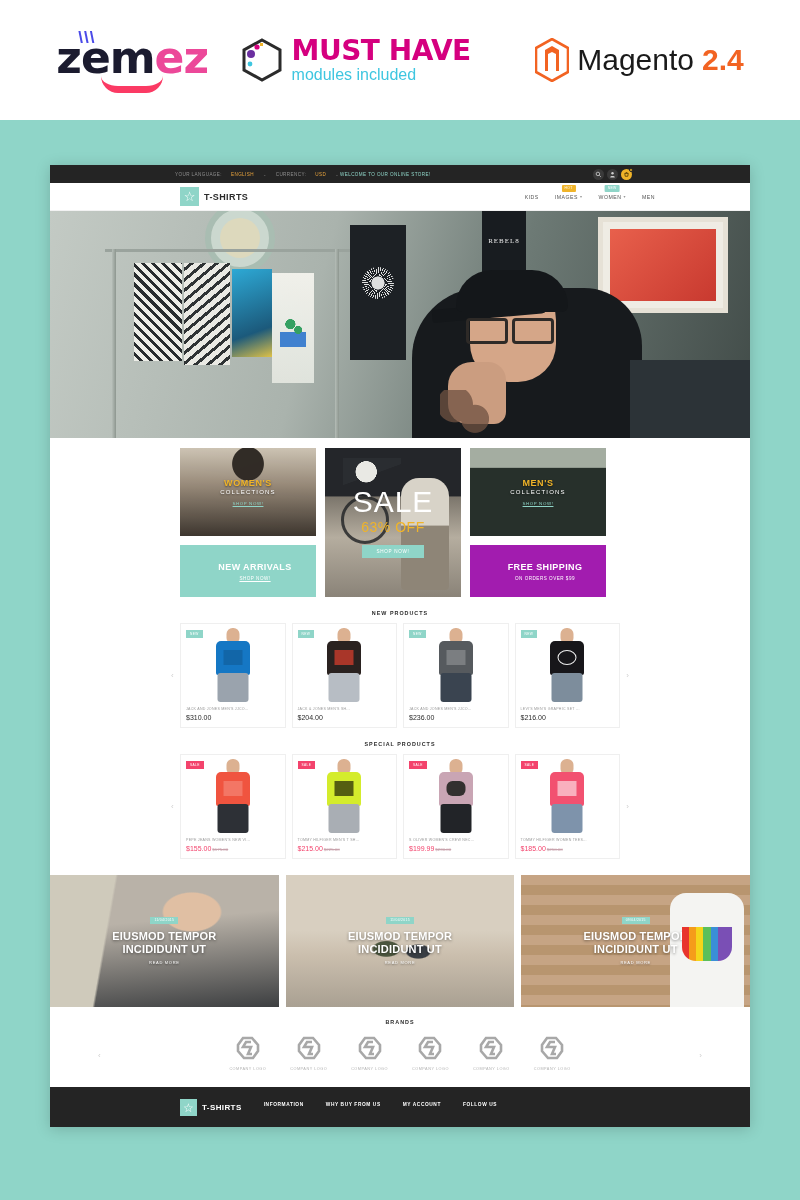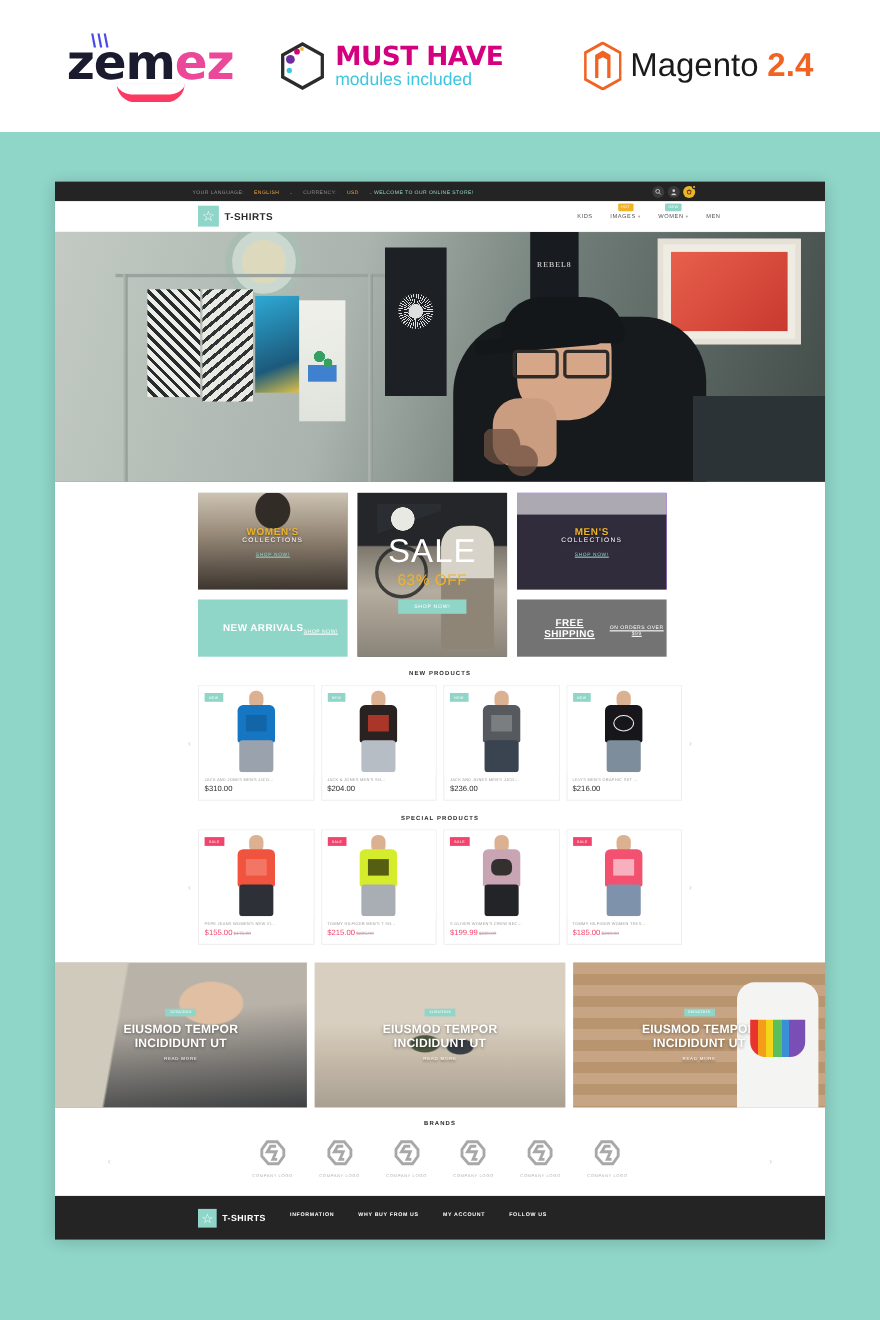--- a/index.html
+++ b/index.html
@@ -34,21 +34,21 @@
     width: 62px; height: 17px; margin: -4px auto 0;
     border-bottom: 7px solid #fb3a64;
     border-radius: 0 0 40px 40px;
   }
 
   
   .musthave { display: flex; align-items: center; gap: 9px; }
   .mh-hex { position: relative; width: 42px; height: 46px; }
   .mh-hex svg { display: block; }
   .mh-text .mh-title {
-    color: #d5007f; font-size: 24px; font-weight: bold;
+    color: #d5007f; font-size: 28px; font-weight: bold;
     font-family: "DejaVu Sans", sans-serif; letter-spacing: -0.5px;
     line-height: 1;
   }
   .mh-text .mh-sub {
     color: #3ec6e0; font-size: 16px; margin-top: 2px; line-height: 1;
   }
 
   
   .magento { display: flex; align-items: center; gap: 8px; margin-left: 32px; }
   .mg-mark { width: 34px; height: 44px; }
@@ -234,21 +234,21 @@
     color: #fff; text-align: center;
   }
   .btile.women { background: linear-gradient(160deg,#a79b8e,#6e6257); }
   .btile.women:before {
     content:""; position:absolute; inset:0;
     background:
       radial-gradient(ellipse at 50% 18%, #2c2722 0 16%, transparent 17%),
       linear-gradient(180deg,#cfc6b6 0%,#9b8d7c 40%,#3a332c 100%);
     opacity:.95;
   }
-  .btile.men { background: #6d28d9; }
+  .btile.men { background: #14532d; }
   .btile.men:before {
     content:""; position:absolute; inset:0;
     background:
       linear-gradient(180deg,#b4b7ae 0 22%, #2a2d2b 23%),
       radial-gradient(ellipse at 50% 62%, #8fa08a 0 26%, transparent 27%);
     opacity:.9;
   }
   .btile .ttl {
     position: relative; font-size: 9px; font-weight: bold;
     color: #f0b429; letter-spacing: .6px; text-shadow: 0 1px 2px rgba(0,0,0,.5);
@@ -256,25 +256,25 @@
   .btile .sub {
     position: relative; font-size: 6px; color: #fff; letter-spacing: 1.2px;
     margin-top: 1px; text-shadow: 0 1px 2px rgba(0,0,0,.5);
   }
   .btile .lnk {
     position: relative; font-size: 4.4px; color: #8fd5c8; margin-top: 6px;
     letter-spacing: .6px; text-decoration: underline;
   }
 
   .flat {
-    height: 52px; margin-top: 9px; display: flex; flex-direction: row;
+    height: 52px; margin-top: 9px; display: flex; flex-direction: column;
     align-items: center; justify-content: center; color: #fff; text-align: center; padding-left: 14px;
   }
   .flat.teal { background: #8fd5c8; }
-  .flat.amber { background: #737373; text-decoration: underline; }
+  .flat.amber { background: #a21caf; }
   .flat .ft { font-size: 9px; font-weight: bold; letter-spacing: .4px; }
   .flat .fs { font-size: 4.6px; margin-top: 4px; letter-spacing: .5px; text-decoration: underline; }
   .flat.amber .fs { text-decoration: none; }
 
   .sale-tile {
     position: relative; height: 149px; overflow: hidden;
     display: flex; flex-direction: column; align-items: center; justify-content: center;
     background: #4a4a48;
   }
   .sale-tile:before {

